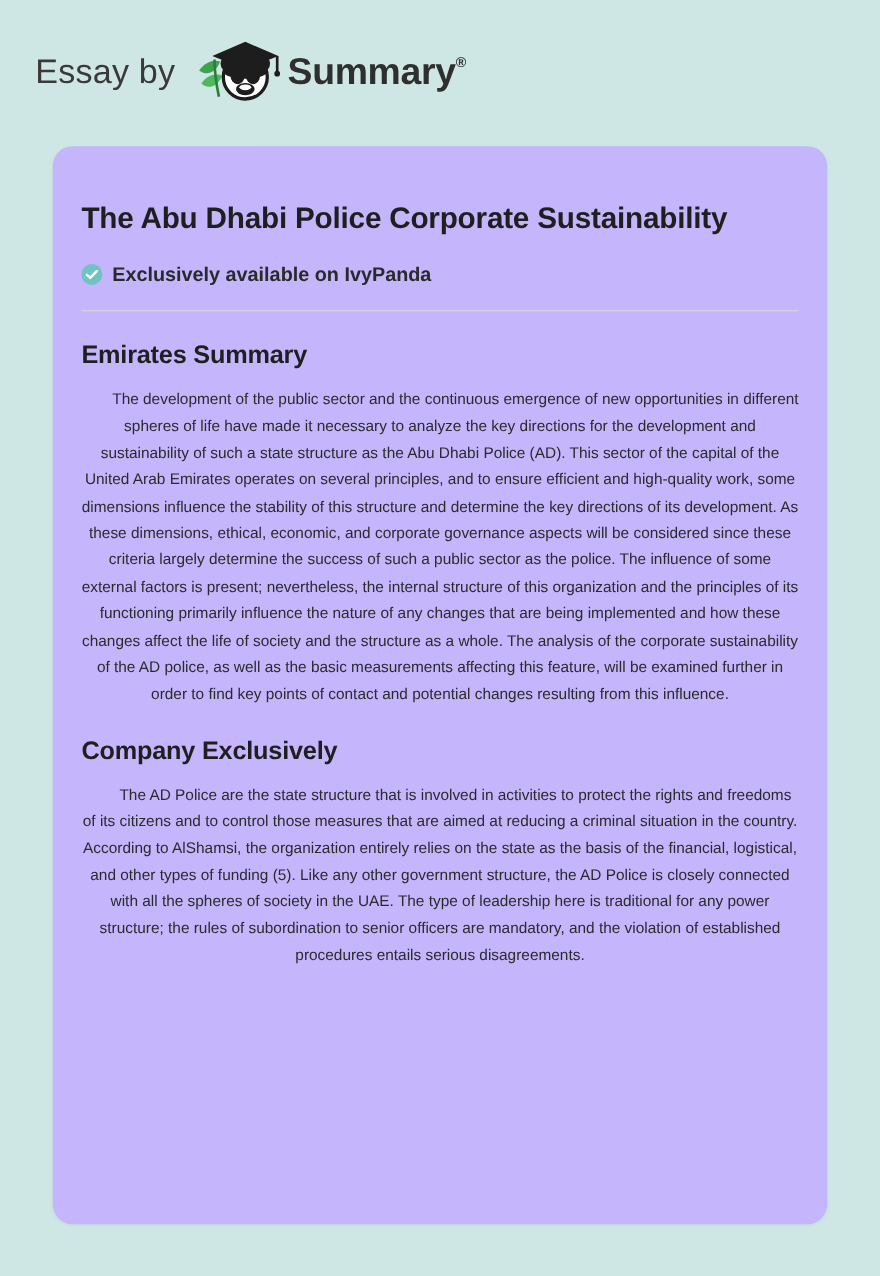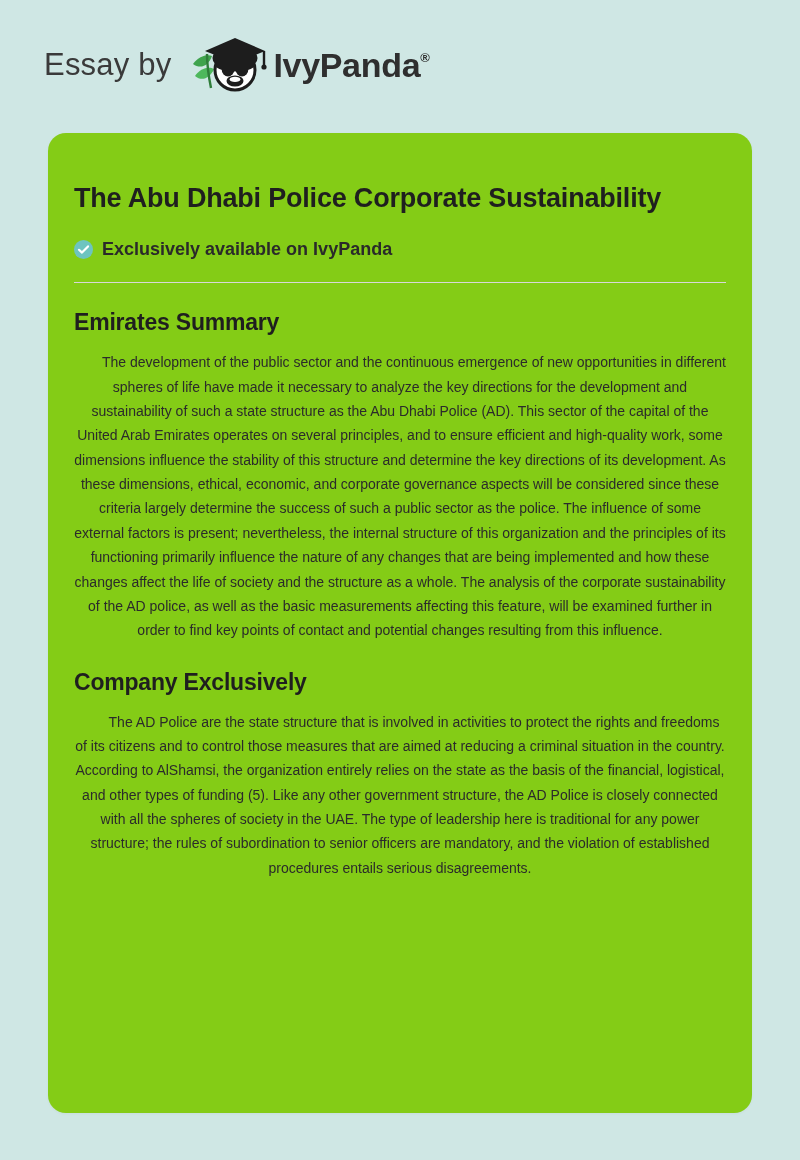--- a/index.html
+++ b/index.html
@@ -16,21 +16,21 @@
   .page {
     width: 800px;
     min-height: 1160px;
     box-sizing: border-box;
     position: relative;
   }
   
   .brand {
     display: flex;
     align-items: center;
-    padding: 38px 0 0 44px;
+    padding: 38px 0 0 32px;
     height: 92px;
     box-sizing: border-box;
   }
   .brand-essay {
     font-size: 31px;
     color: #3a3a3a;
     letter-spacing: .2px;
     font-weight: 400;
   }
   .brand-logo {
@@ -58,21 +58,21 @@
     vertical-align: super;
     position: relative;
     top: -2px;
   }
   
   .card {
     position: absolute;
     top: 133px;
     left: 48px;
     width: 704px;
-    background: #84cc16;
+    background: #c4b5fd;
     border-radius: 18px;
     box-sizing: border-box;
     padding: 46px 26px 60px 26px;
     box-shadow: 0 1px 3px rgba(0,0,0,0.04);
     min-height: 980px;
   }
   .card-inner {
     padding: 0 0 0 0;
   }
   h1.doc-title {
@@ -151,21 +151,21 @@
           <circle cx="57.8" cy="34" r="2.2" fill="#ffffff"></circle>
           <ellipse cx="50" cy="47" rx="8.5" ry="5.5" fill="#1d1d1d"></ellipse>
           <ellipse cx="50" cy="45.4" rx="5.4" ry="2.6" fill="#ffffff"></ellipse>
 
           <path d="M20 17 L50 4 L80 17 L50 29 Z" fill="#1d1d1d"></path>
           <path d="M31 22 L31 33 C38 39, 62 39, 69 33 L69 22" fill="#1d1d1d"></path>
           <path d="M79 17 L79 31" stroke="#1d1d1d" stroke-width="2.4" fill="none"></path>
           <circle cx="79" cy="33" r="2.6" fill="#1d1d1d"></circle>
         </svg>
       </span>
-      <span class="brand-name"><span>IvyPanda</span><sup>®</sup></span>
+      <span class="brand-name"><span>Summary</span><sup>®</sup></span>
     </a>
   </div>
 
   <div class="card">
     <div class="card-inner">
 
       <h1 class="doc-title">The Abu Dhabi Police Corporate Sustainability</h1>
 
       <div class="exclusive">
         <span class="check-badge">

